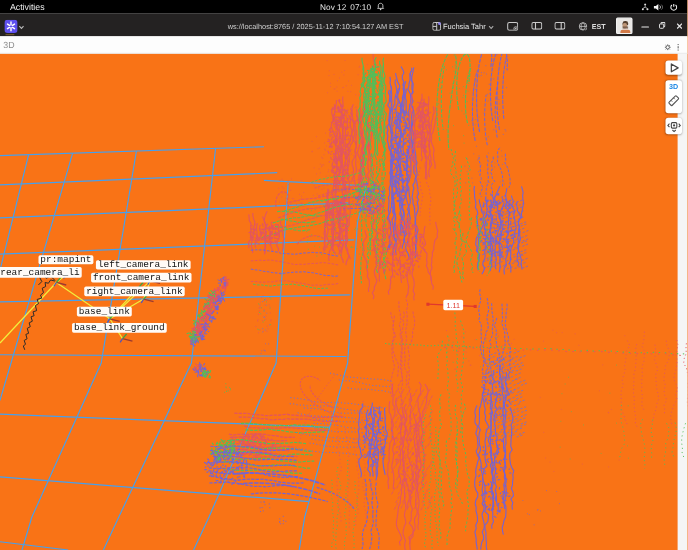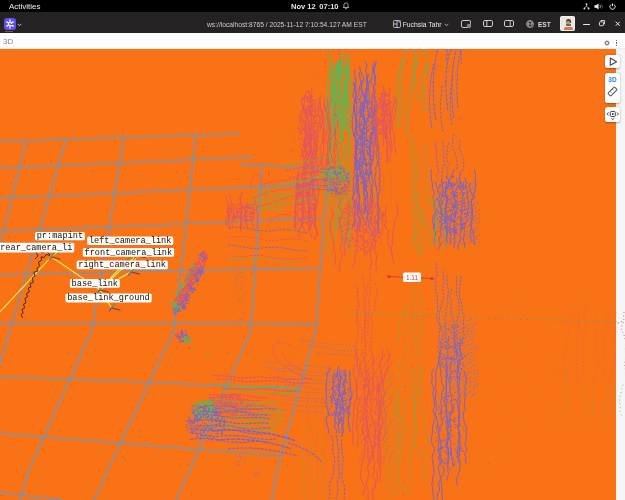--- a/index.html
+++ b/index.html
@@ -3,21 +3,21 @@
 *{margin:0;padding:0;box-sizing:border-box;}
 body{width:625px;height:500px;font-family:"Liberation Sans",sans-serif;overflow:hidden;background:#f5f5f5;position:relative;}
 .gnome{position:absolute;left:0;top:0;width:625px;height:12px;background:#000000;color:#f0f0f0;}
 .titlebar{position:absolute;left:0;top:12px;width:625px;height:21px;background:#242222;}
 .phead{position:absolute;left:0;top:33px;width:625px;height:16px;background:#fdfdfd;border-bottom:1px solid #ececec;}
 .canvas{position:absolute;left:0;top:49px;width:616px;height:451px;background:#f97316;}
 .fbtn{position:absolute;background:#fff;border-radius:2.5px;box-shadow:0 0.5px 2px rgba(0,0,0,0.35);}
 </style></head><body>
 <div class="gnome">
  <span style="position:absolute;left:9px;top:1.5px;font-size:8px;">Activities</span>
- <span style="position:absolute;left:291px;top:1.5px;font-size:7.5px;font-weight:bold;color:#e6e6e6;">Nov 12 07:10</span>
+ <span style="position:absolute;left:291px;top:1.5px;font-size:7.5px;font-weight:normal;color:#e6e6e6;">Nov 12 07:10</span>
  <svg style="position:absolute;left:342px;top:2px" width="8" height="8" viewBox="0 0 10 10">
       <path d="M5 1.2c-1.6 0-2.6 1.2-2.6 2.8v2L1.6 7h6.8L7.6 6V4C7.6 2.4 6.6 1.2 5 1.2z" fill="none" stroke="#d8d8d8" stroke-width="1"></path>
       <circle cx="5" cy="8.3" r="0.9" fill="#d8d8d8"></circle>
     </svg>
  <svg style="position:absolute;left:583px;top:2.5px" width="7" height="7" viewBox="0 0 8 9">
       <circle cx="4" cy="1.5" r="1.2" fill="#ddd"></circle>
       <circle cx="1.3" cy="7" r="1.2" fill="#ddd"></circle>
       <circle cx="6.7" cy="7" r="1.2" fill="#ddd"></circle>
       <path d="M4 2.5v2M4 4.5L1.3 6M4 4.5L6.7 6" stroke="#ddd" stroke-width="0.8"></path>
     </svg>

